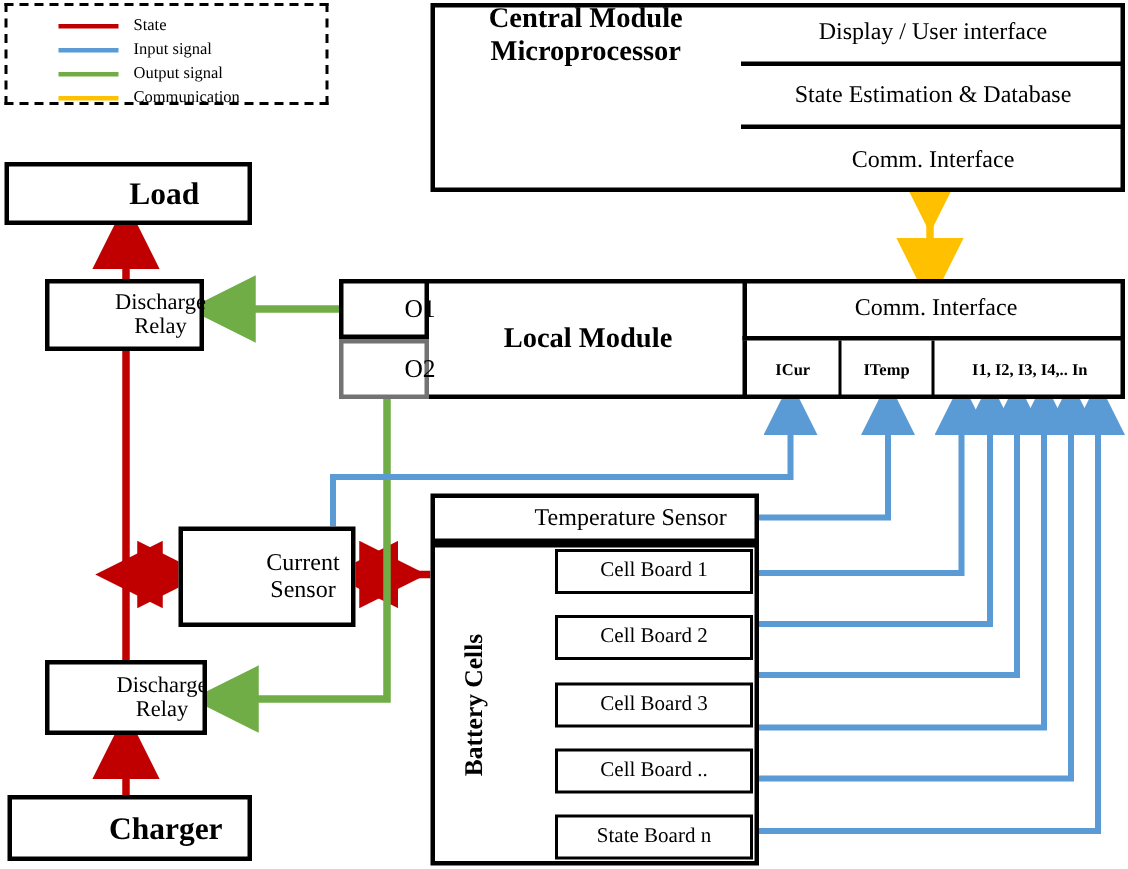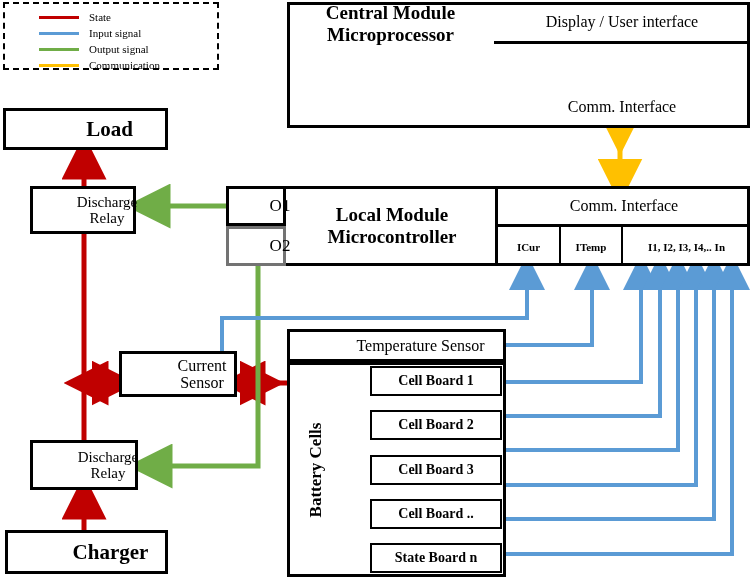--- a/index.html
+++ b/index.html
@@ -44,35 +44,35 @@
       border-bottom:3px solid #000;border-left:3px solid #000;box-sizing:border-box;}
   .lm-in{position:absolute;top:227px;height:39px;display:flex;align-items:center;
       justify-content:center;font-size:11px;font-weight:bold;box-sizing:border-box;}
   #in-icur{left:495px;width:64px;border-left:3px solid #000;}
   #in-itemp{left:559px;width:62px;border-left:2px solid #000;}
   #in-ix{left:621px;width:129px;border-left:2px solid #000;}
 
   
   #load{left:3px;top:108px;width:165px;height:42px;font-weight:bold;font-size:21px;}
   #drelay1{left:30px;top:186px;width:106px;height:48px;font-size:15px;}
-  #current-sensor{left:119px;top:351px;width:118px;height:46px;font-size:16px;}
+  #current-sensor{left:119px;top:351px;width:118px;height:67px;font-size:16px;}
   #drelay2{left:30px;top:440px;width:108px;height:50px;font-size:15px;}
   #charger{left:5px;top:530px;width:163px;height:44px;font-weight:bold;font-size:21px;}
 
   
   #tempsensor{left:287px;top:329px;width:219px;height:33px;font-size:16px;}
   #batgroup{left:287px;top:362px;width:219px;height:215px;border:3px solid #000;}
   #batlabel{position:absolute;left:287px;top:362px;width:59px;height:215px;
       display:flex;align-items:center;justify-content:center;}
   #batlabel span{transform:rotate(-90deg);white-space:nowrap;font-weight:bold;font-size:17px;}
   #cells{position:absolute;left:350px;top:366px;width:152px;height:207px;
       display:flex;flex-direction:column;justify-content:space-between;}
   .cellrow{height:30px;border:2px solid #000;background:#fff;
       display:flex;align-items:center;justify-content:center;
-      font-weight:bold;font-size:14px;box-sizing:border-box;margin-left:20px;}
+      font-weight:normal;font-size:14px;box-sizing:border-box;margin-left:20px;}
 </style>
 </head>
 <body>
 
 <div class="stage">
 
   <svg class="wires" viewBox="0 0 752 579">
     <defs>
       <marker id="arrRed" markerWidth="9" markerHeight="9" refX="4.5" refY="4.5" orient="auto">
           <path d="M0,0 L9,4.5 L0,9 z" fill="#C00000"></path>
@@ -145,29 +145,29 @@
   </div>
 
   <div class="box" id="central"></div>
   <div id="central-title">
     <span>
       <span>Central Module</span><br>
       <span>Microprocessor</span>
     </span>
   </div>
   <div class="cm-row" id="cm-r1">Display / User interface</div>
+  <div class="cm-row" id="cm-r2">State Estimation &amp; Database</div>
   <div class="cm-row" id="cm-r3">Comm. Interface</div>
 
   <div class="box" id="local"></div>
   <div class="box" id="o1">O1</div>
   <div class="box" id="o2">O2</div>
   <div id="local-title">
     <span>
       <span>Local Module</span><br>
-      <span>Microcontroller</span>
     </span>
   </div>
   <div id="lm-comm">Comm. Interface</div>
   <div class="lm-in" id="in-icur">ICur</div>
   <div class="lm-in" id="in-itemp">ITemp</div>
   <div class="lm-in" id="in-ix">I1, I2, I3, I4,.. In</div>
 
   <div class="box" id="load">Load</div>
 
   <div class="box" id="drelay1">

